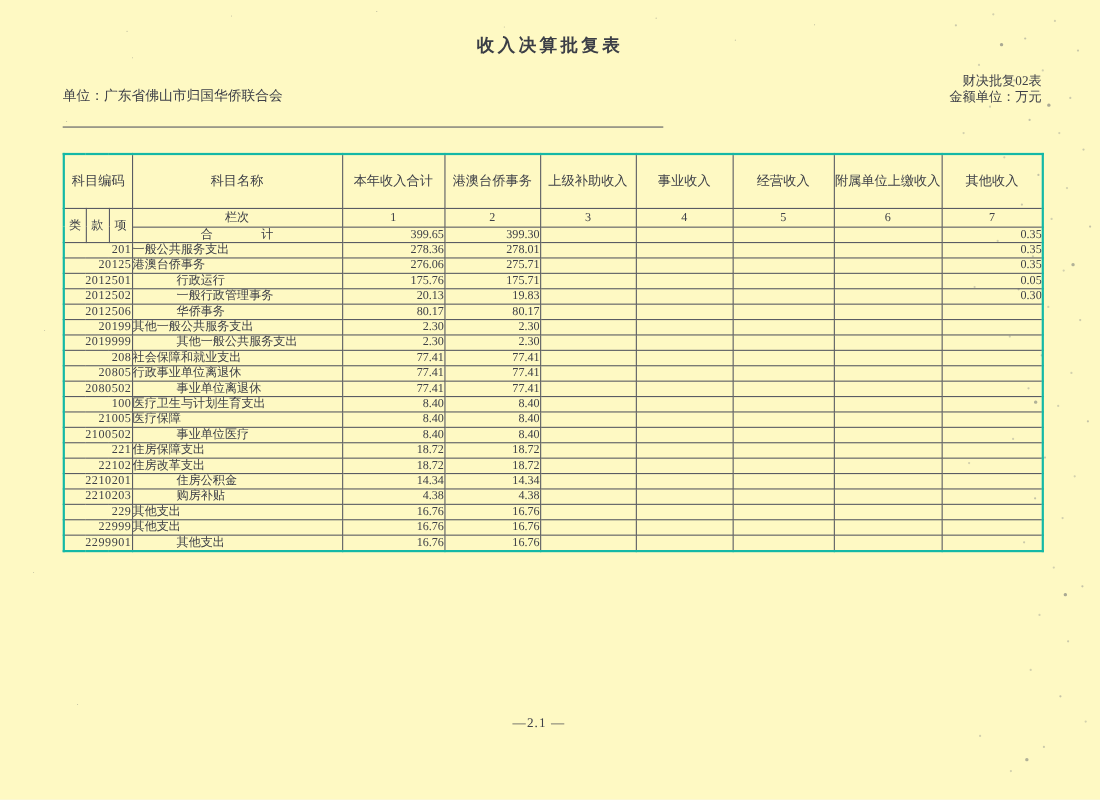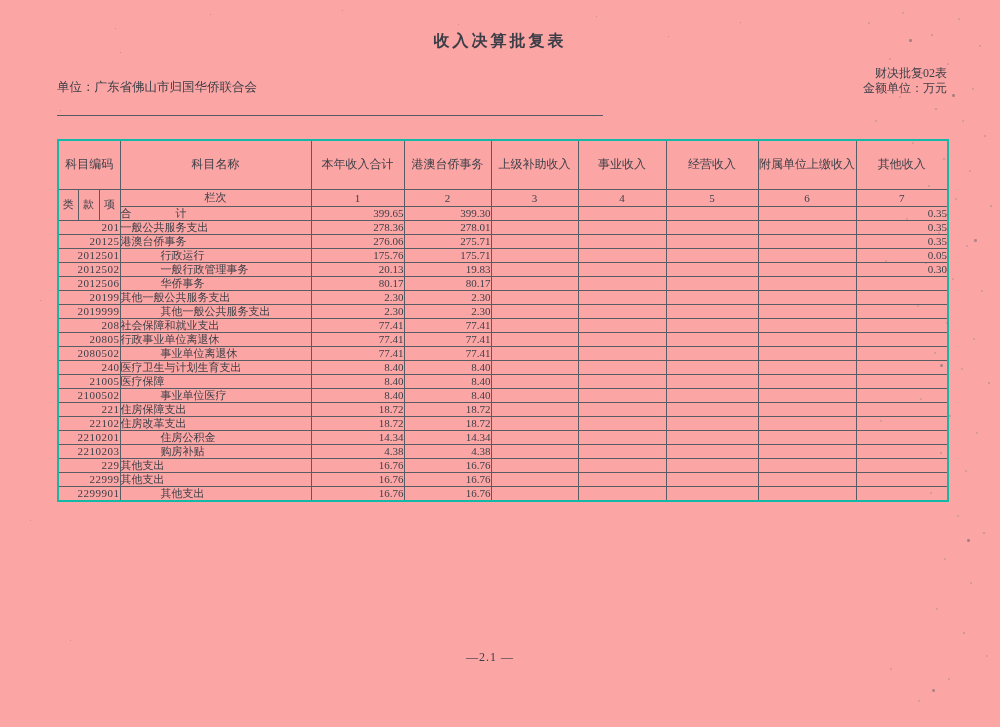--- a/index.html
+++ b/index.html
@@ -4,21 +4,21 @@
 <style>
   * { margin:0; padding:0; box-sizing:border-box; }
   html,body { width:1000px; height:727px; overflow:hidden; }
   body {
     background:#f6f6f4;
     font-family:"Liberation Serif","DejaVu Serif",serif;
     color:#3e4048;
   }
   .sheet {
     position:relative; width:1000px; height:727px;
-    background:#fca5a5;
+    background:#fef9c3;
   }
   .doc-title {
     position:absolute; top:31px; left:0; width:1000px;
     text-align:center; font-size:16px; font-weight:bold;
     letter-spacing:3px; color:#3b3e46;
   }
   .unit-line {
     position:absolute; top:79px; left:57px; width:546px;
     font-size:12.5px; padding-bottom:19px;
     border-bottom:1px solid #585a62; white-space:nowrap;
@@ -44,21 +44,21 @@
   th.code-sub { font-size:11px; }
   tr.datarow td, tr.totalrow td { height:13px; line-height:13px; }
   td.code { text-align:right; padding-left:2px; letter-spacing:0.5px; }
   td.name { text-align:left; padding-left:4px; font-size:11px; }
   td.name.ind { padding-left:40px; }
   td.val { text-align:right; font-size:11px; }
   td.v0 { padding-right:5px; }
   td.v1 { padding-right:21px; }
   td.v2, td.v3, td.v4, td.v5 { padding-right:6px; }
   td.v6 { padding-right:3px; }
-  td.total-name { text-align:left; font-size:11.5px; }
+  td.total-name { text-align:center; font-size:11.5px; }
   .page-num {
     position:absolute; top:650px; left:0; width:980px;
     text-align:center; font-size:12px; letter-spacing:1px;
   }
   .noise, .noise2 { position:absolute; top:0; left:0; width:2px; height:2px; border-radius:50%; background:transparent; pointer-events:none; }
   .noise { box-shadow:
     868px 22px 0 0 rgba(110,115,125,.35), 902px 12px 0 0 rgba(110,115,125,.3),
     931px 34px 0 0 rgba(110,115,125,.4), 958px 18px 0 0 rgba(110,115,125,.3),
     979px 45px 0 0 rgba(110,115,125,.35), 889px 58px 0 0 rgba(110,115,125,.3),
     921px 72px 0 0 rgba(110,115,125,.4), 947px 63px 0 0 rgba(110,115,125,.3),
@@ -264,21 +264,21 @@
           <td class="name ind">事业单位离退休</td>
           <td class="val v0">77.41</td>
           <td class="val v1">77.41</td>
           <td class="val v2"></td>
           <td class="val v3"></td>
           <td class="val v4"></td>
           <td class="val v5"></td>
           <td class="val v6"></td>
         </tr>
         <tr class="datarow">
-          <td colspan="3" class="code">240</td>
+          <td colspan="3" class="code">100</td>
           <td class="name">医疗卫生与计划生育支出</td>
           <td class="val v0">8.40</td>
           <td class="val v1">8.40</td>
           <td class="val v2"></td>
           <td class="val v3"></td>
           <td class="val v4"></td>
           <td class="val v5"></td>
           <td class="val v6"></td>
         </tr>
         <tr class="datarow">

